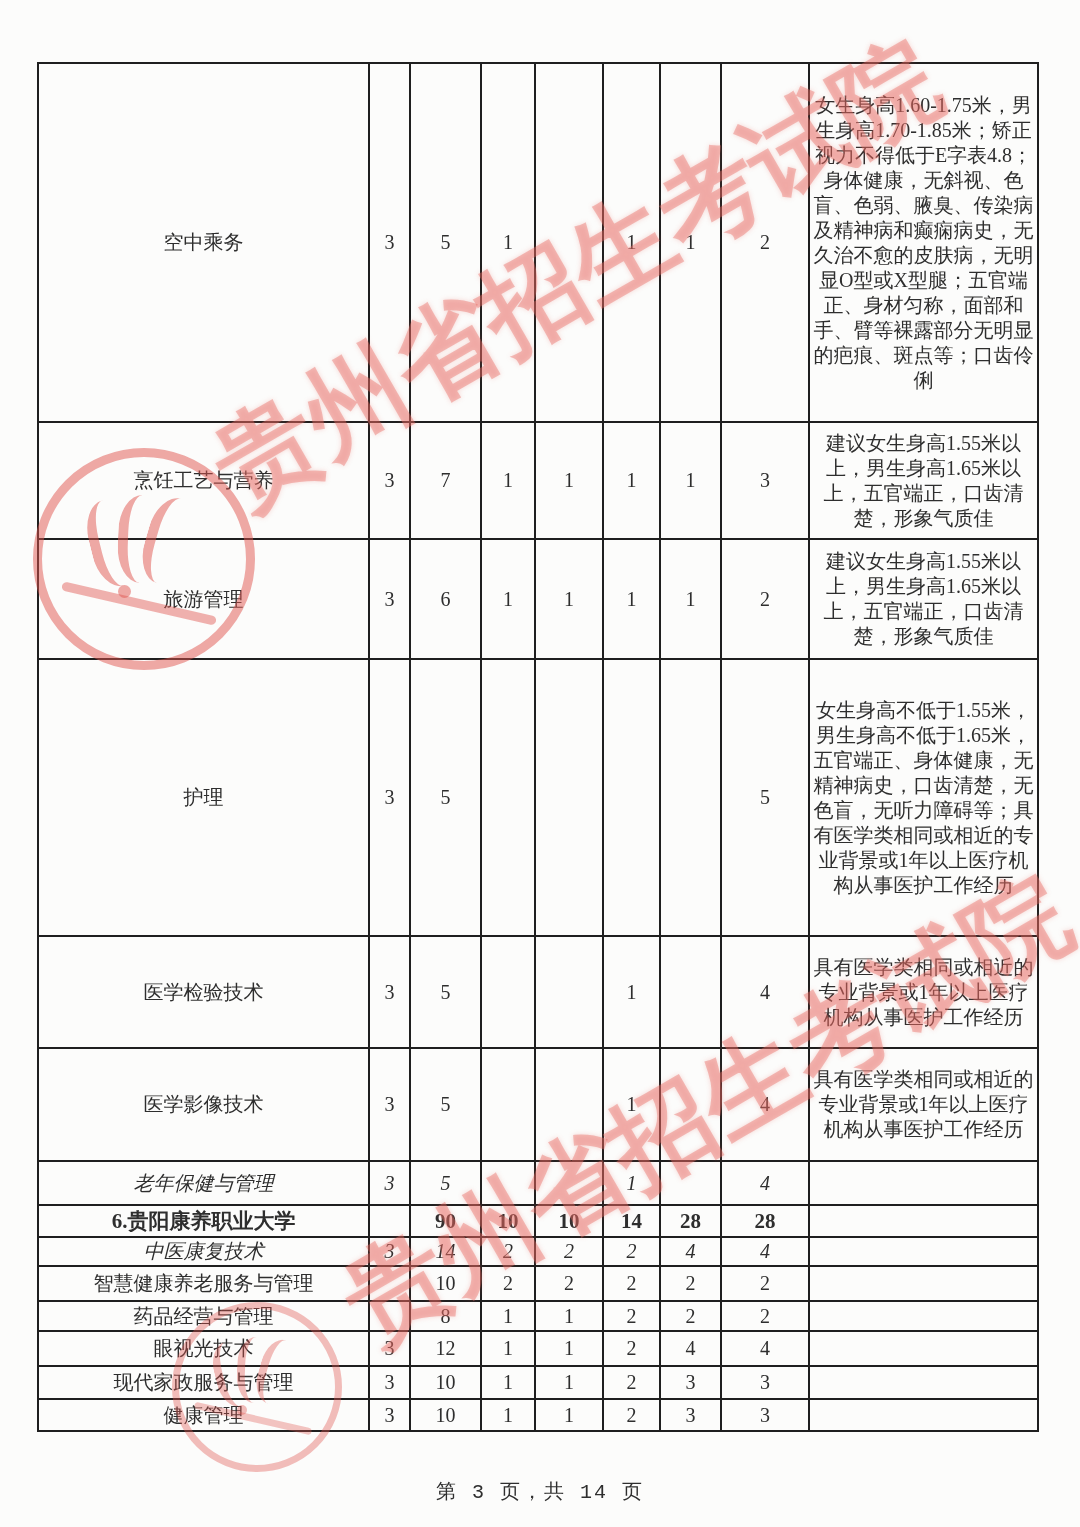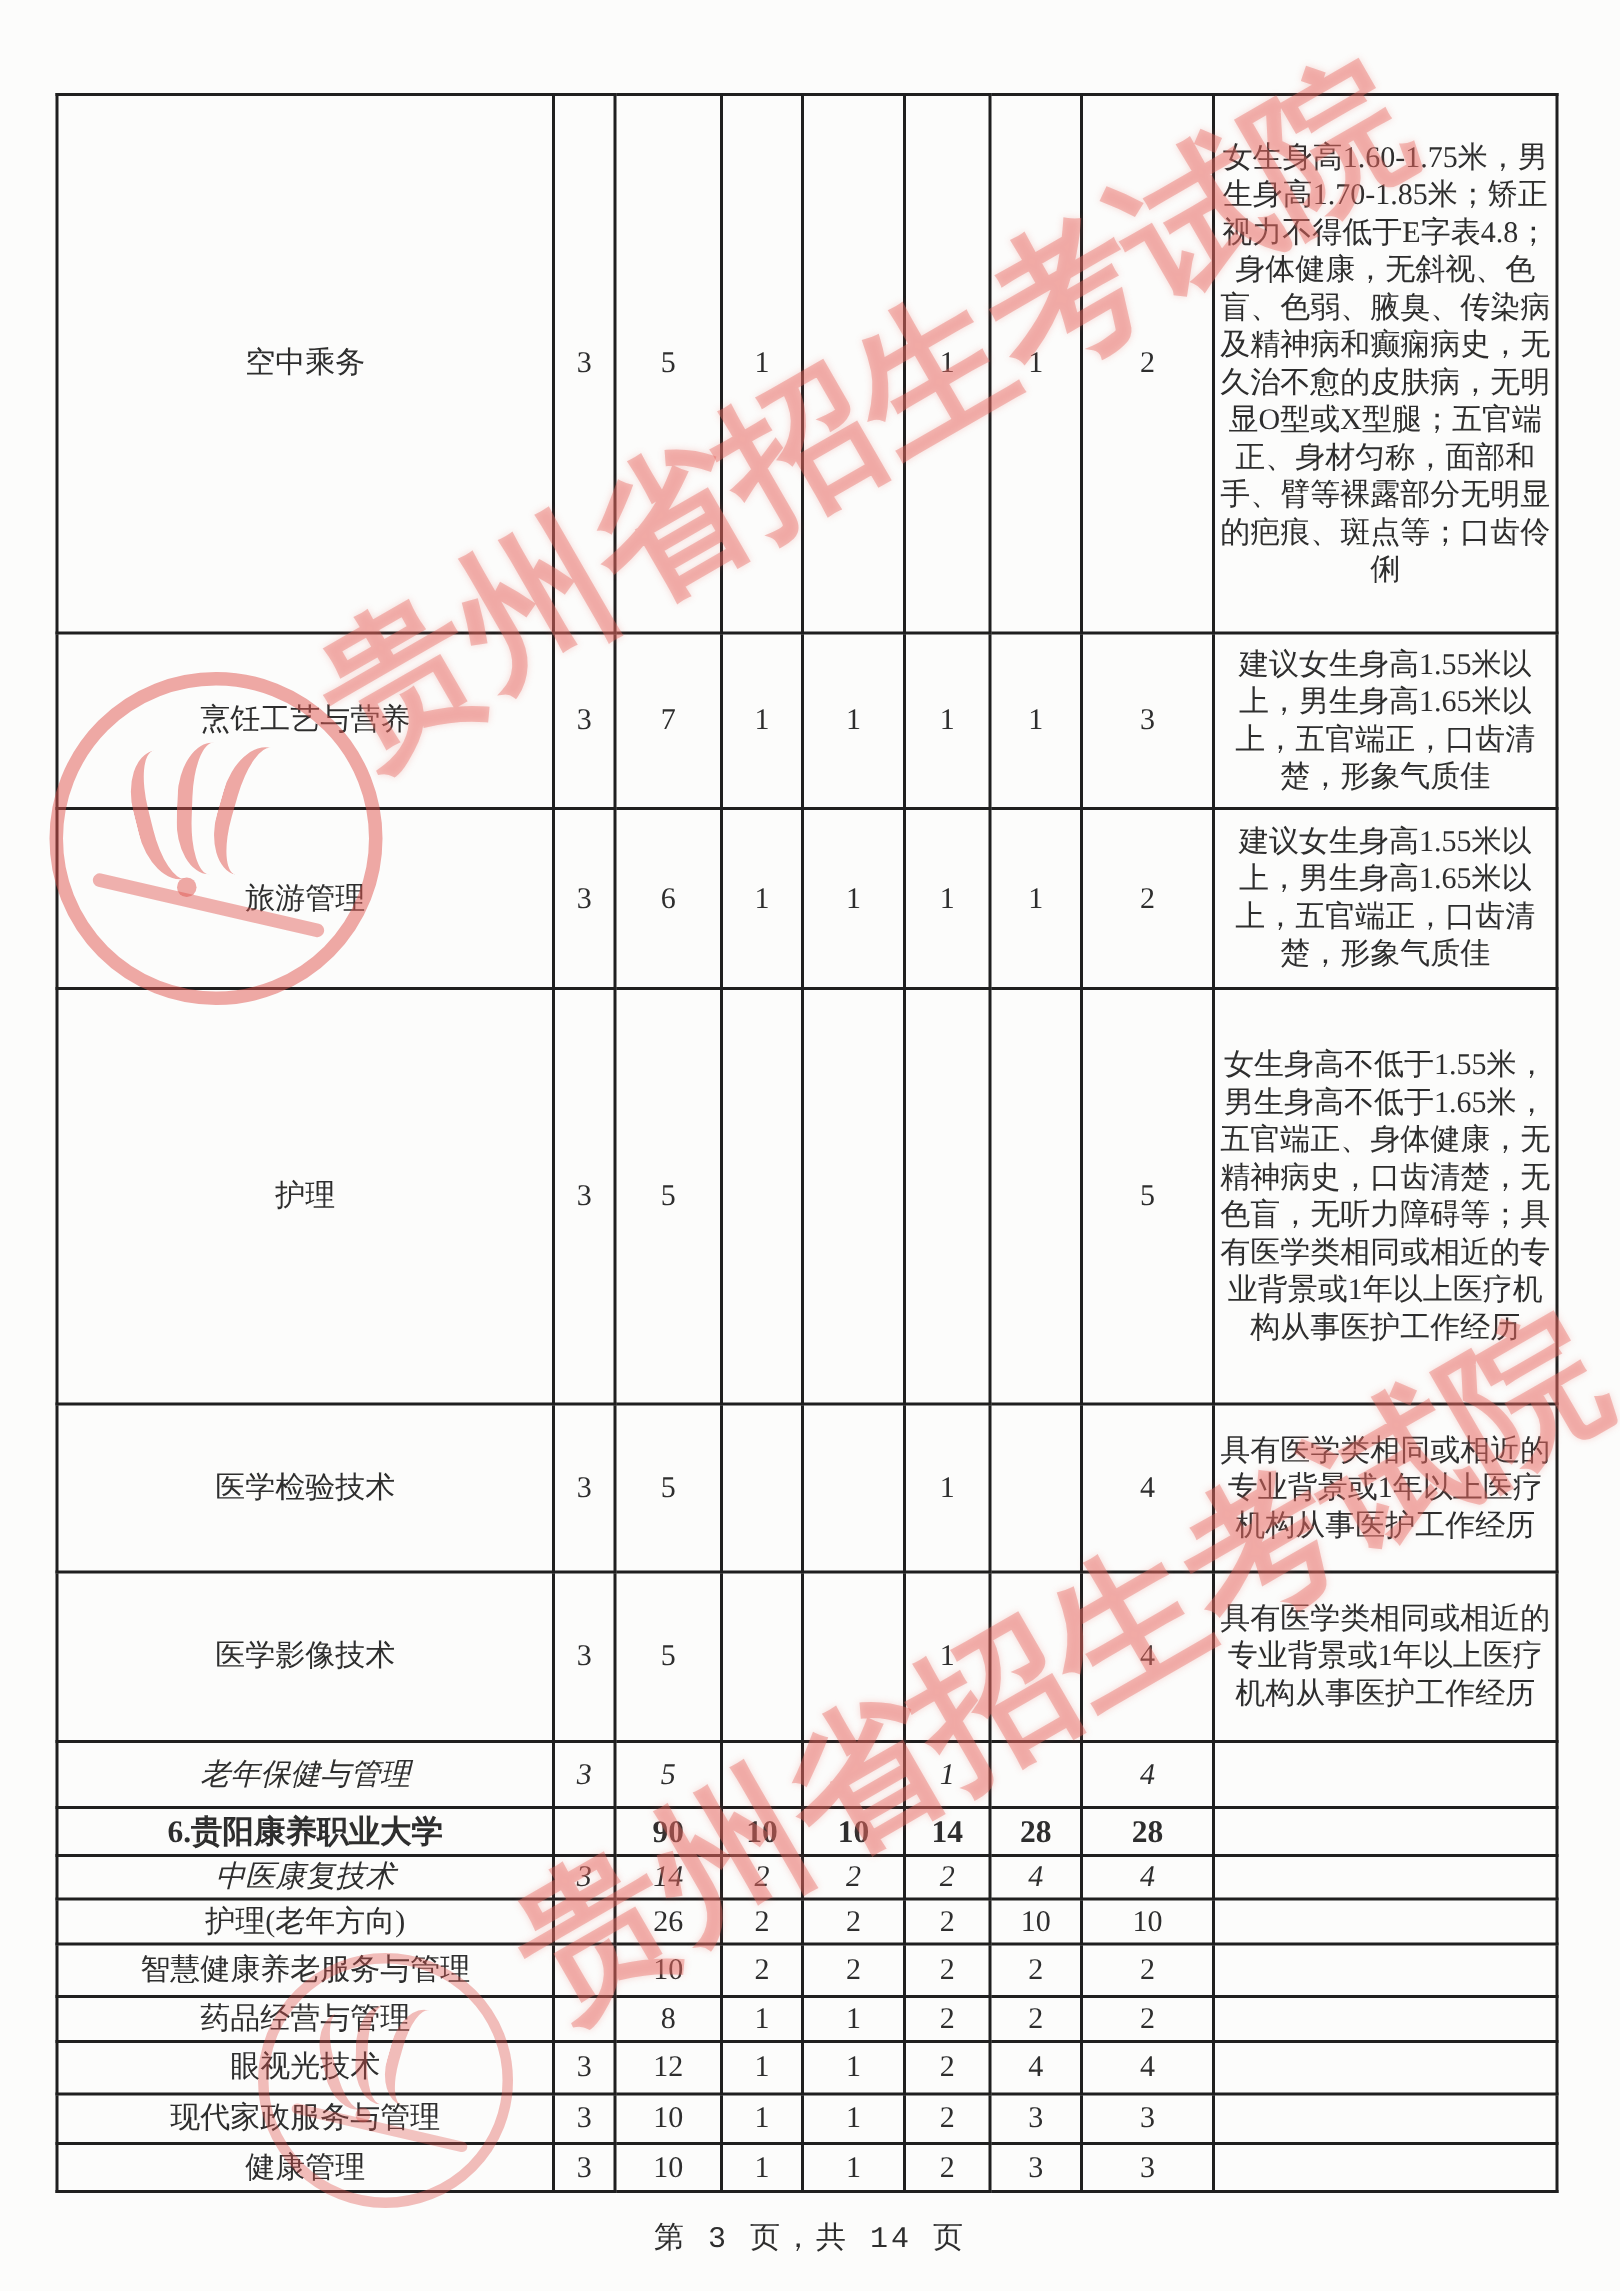--- a/index.html
+++ b/index.html
@@ -185,31 +185,20 @@
         <td class="major">中医康复技术</td>
         <td>3</td>
         <td>14</td>
         <td>2</td>
         <td>2</td>
         <td>2</td>
         <td>4</td>
         <td>4</td>
         <td class="req"></td>
       </tr>
-      <tr class="r10">
-        <td class="major">护理(老年方向)</td>
-        <td></td>
-        <td>26</td>
-        <td>2</td>
-        <td>2</td>
-        <td>2</td>
-        <td>10</td>
-        <td>10</td>
-        <td class="req"></td>
-      </tr>
       <tr class="r11">
         <td class="major">智慧健康养老服务与管理</td>
         <td></td>
         <td>10</td>
         <td>2</td>
         <td>2</td>
         <td>2</td>
         <td>2</td>
         <td>2</td>
         <td class="req"></td>

